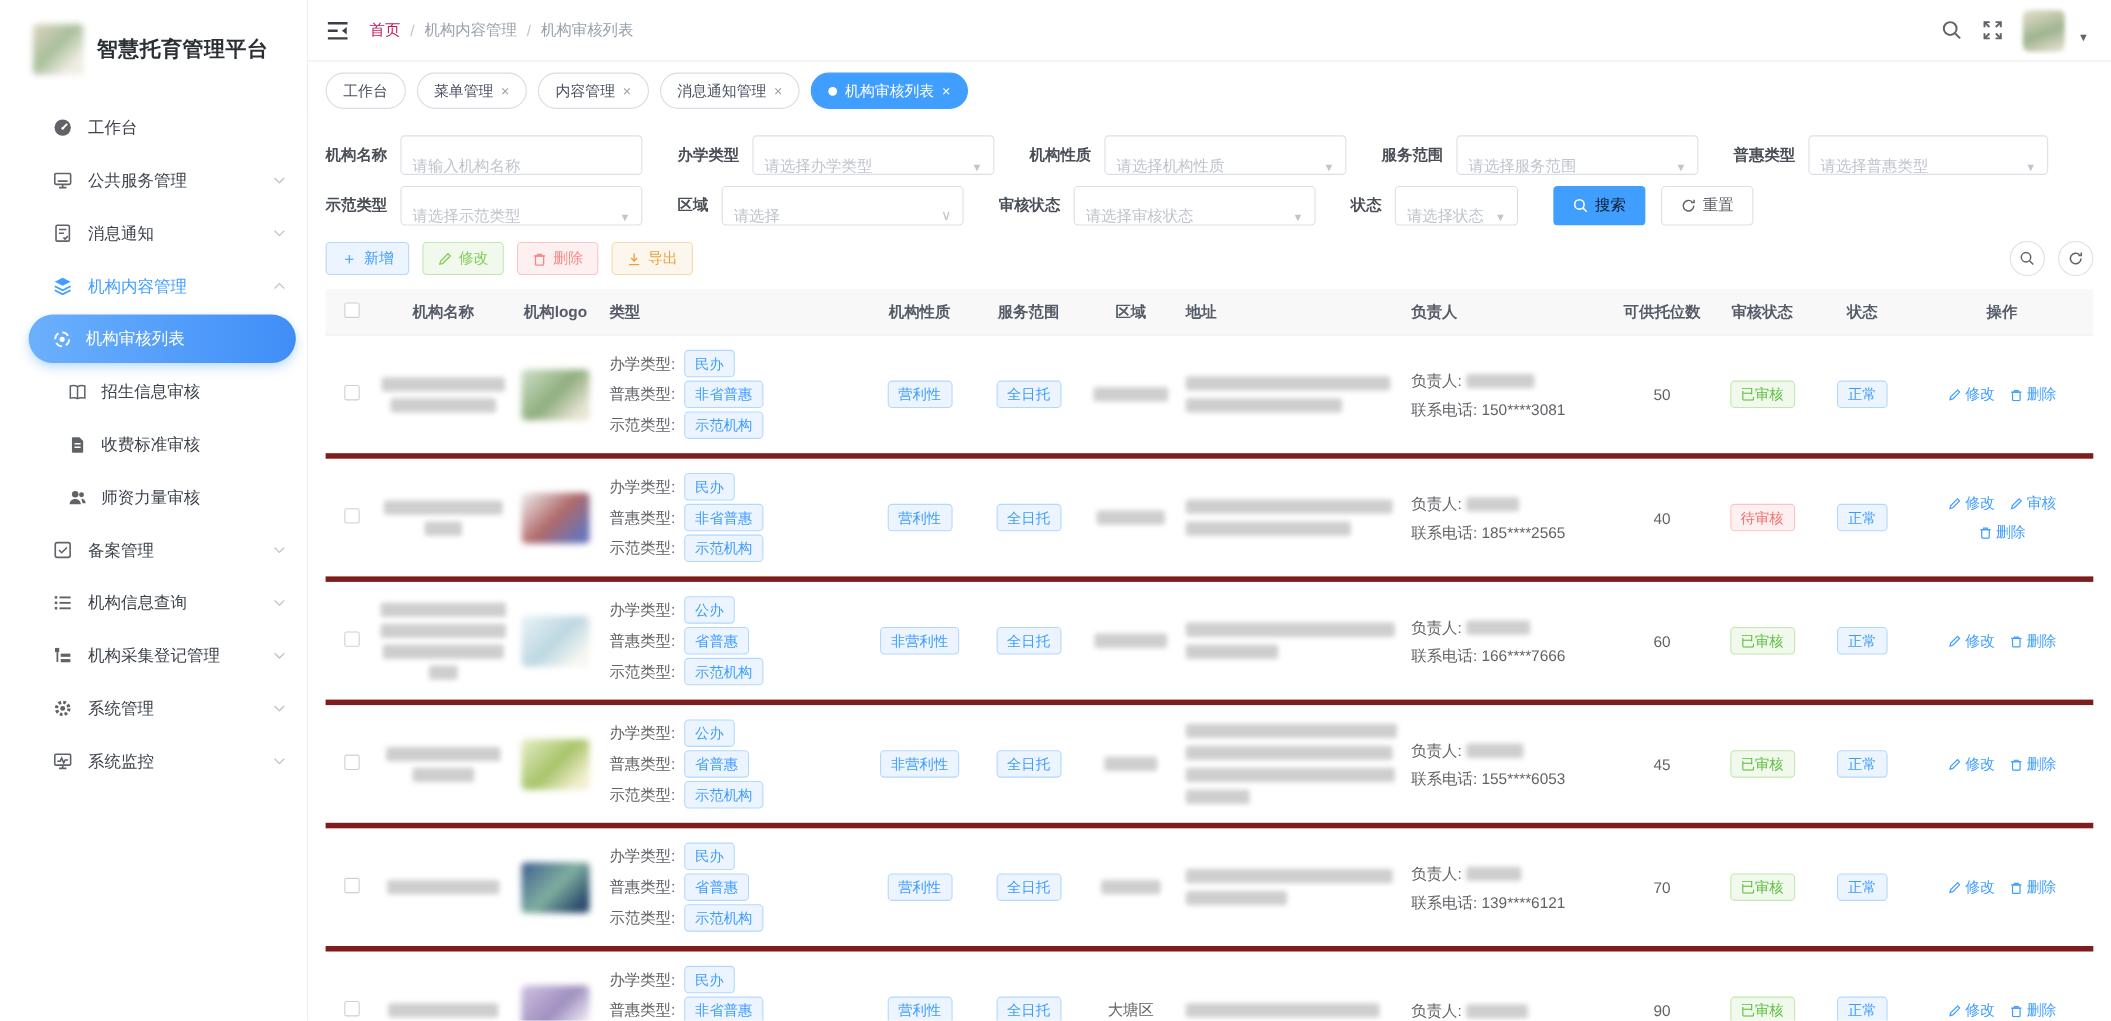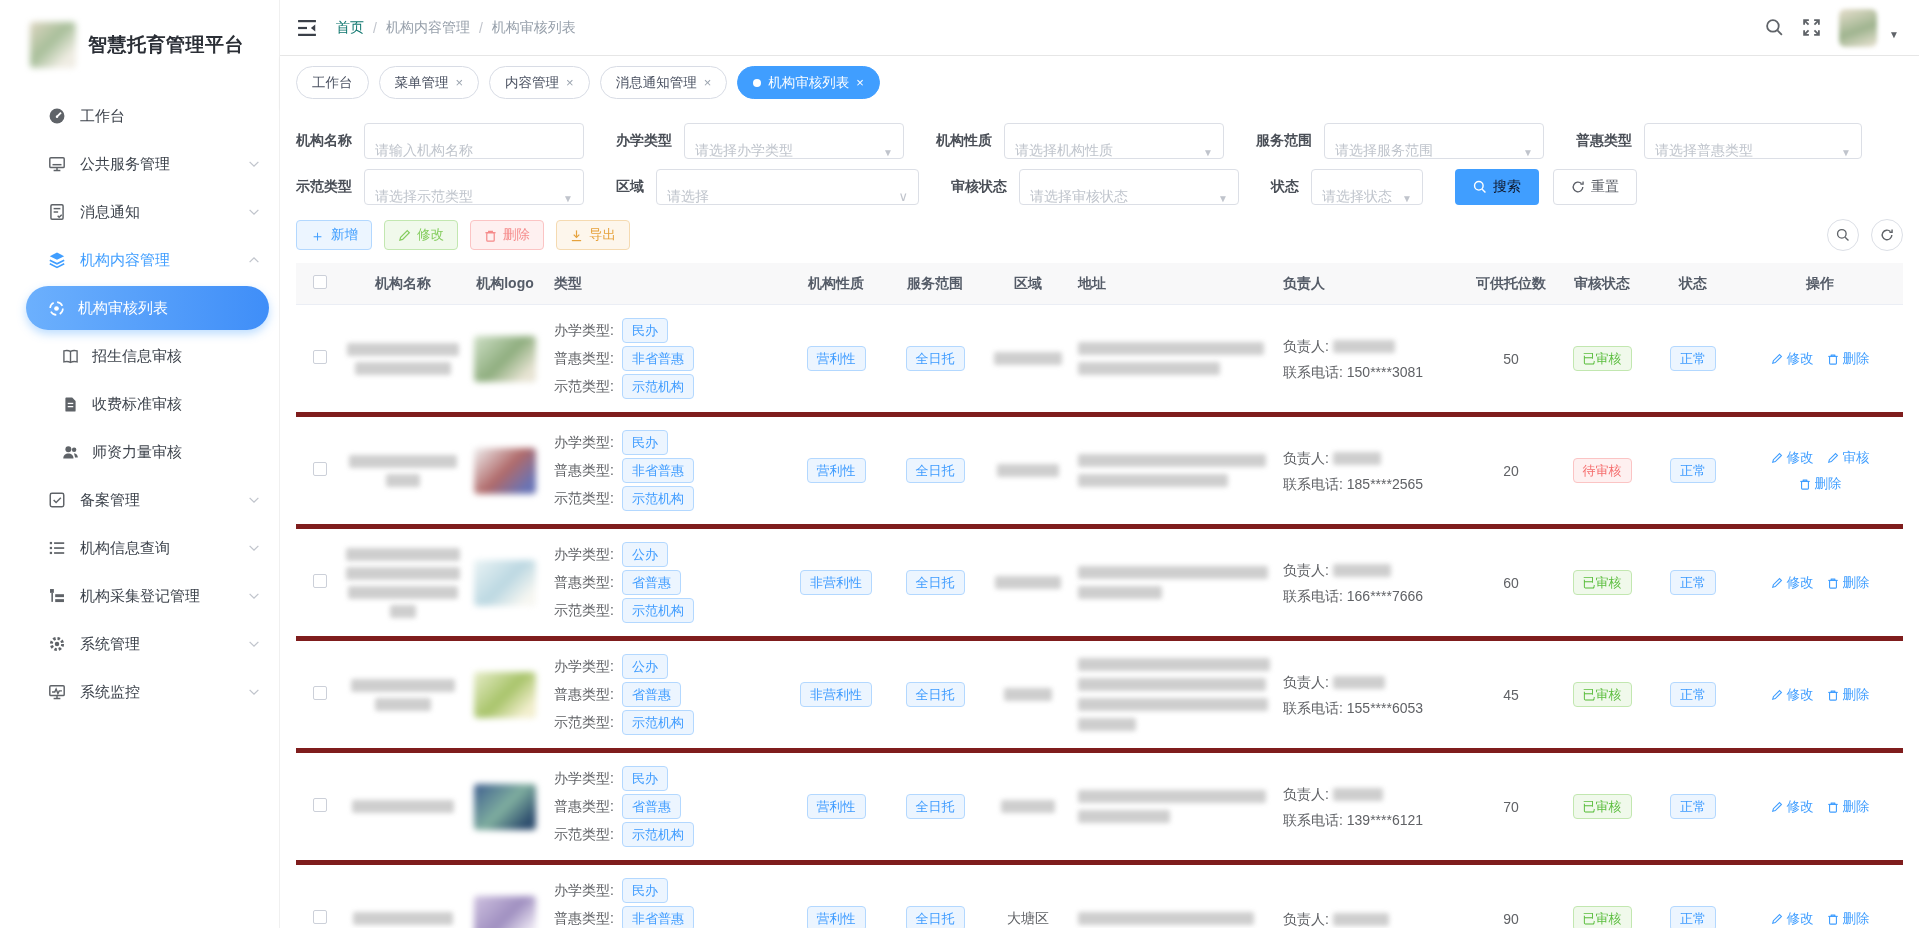--- a/index.html
+++ b/index.html
@@ -26,21 +26,21 @@
     background:linear-gradient(90deg,#6cb0fd 0%,#3f8ef8 100%); color:#fff;
     box-shadow:0 4px 10px rgba(64,158,255,.35); }
   .submenu-item.active .mi-icon { color:#fff; }
 
   
   .main { flex:1; display:flex; flex-direction:column; min-width:0; }
   .topbar { height:56px; display:flex; align-items:center; padding:0 20px 0 16px; border-bottom:1px solid #e8e8e8; background:#fff; }
   .toggle-btn { width:22px; height:22px; color:#3a3f48; cursor:pointer; margin-right:18px; }
   .breadcrumb { display:flex; align-items:center; gap:9px; font-size:14px; }
   .crumb { color:#97a0ab; }
-  .crumb.first { color:#0f766e; }
+  .crumb.first { color:#be185d; }
   .crumb-sep { color:#c0c4cc; }
   .topbar-right { margin-left:auto; display:flex; align-items:center; gap:18px; }
   .hicon { width:19px; height:19px; color:#5f6368; cursor:pointer; }
   .avatar { width:38px; height:38px; border-radius:6px; background:linear-gradient(160deg,#e8e0cf 0%,#9fb48f 55%,#ece5d6 100%); filter:blur(2px); cursor:pointer; }
   .avatar-caret { font-size:10px; color:#5f6368; cursor:pointer; margin-left:-6px; margin-top:14px; }
 
   .tabsbar { display:flex; align-items:center; gap:10px; padding:10px 16px; background:#fff; box-shadow:0 1px 3px rgba(0,0,0,.05); }
   .tab { display:flex; align-items:center; gap:7px; height:33px; padding:0 15px; border:1px solid #d8dce5; border-radius:17px;
     background:#fff; color:#495060; font-size:13.5px; cursor:pointer; white-space:nowrap; }
   .tab .tab-close { color:#9aa3ae; font-size:13px; }
@@ -360,21 +360,21 @@
       <div class="filter-row" id="filter-row-2">
           <div class="ffield">
     <span class="flabel">示范类型</span>
     <span class="fcontrol" style="width:220px">
               <input readonly="" placeholder="请选择示范类型" style="">
        <span class="caret ">▼</span>
             </span>
   </div>
           <div class="ffield">
     <span class="flabel">区域</span>
-    <span class="fcontrol" style="width:263px">
+    <span class="fcontrol" style="width:220px">
               <input readonly="" placeholder="请选择" style="">
        <span class="caret thin">∨</span>
             </span>
   </div>
           <div class="ffield">
     <span class="flabel">审核状态</span>
     <span class="fcontrol" style="width:220px">
               <input readonly="" placeholder="请选择审核状态" style="">
        <span class="caret ">▼</span>
             </span>
@@ -549,21 +549,21 @@
                 </div>
               </div>
     <div class="cell" style="display:flex;flex-direction:column;gap:7px">
                 <div class="blur-line" style="width:188px"></div>
                 <div class="blur-line" style="width:150px"></div>
               </div>
     <div class="cell manager-cell">
       <div><span>负责人:</span> <span class="blur-inline" style="width:48px"></span></div>
       <div>联系电话: 185****2565</div>
     </div>
-    <div class="cell al-c">20</div>
+    <div class="cell al-c">40</div>
     <div class="cell al-c"><span class="tag tag-danger">待审核</span></div>
     <div class="cell al-c"><span class="tag tag-blue">正常</span></div>
     <div class="cell ops-cell">
                 <span class="op-link"><span style="display:inline-flex;width:12px;height:12px">
                     <svg viewBox="0 0 14 14" fill="none" stroke="currentColor" stroke-width="1.3">
                       <path d="M10 1.8l2.2 2.2L5 11.2l-3 .8.8-3z"></path>
                     </svg>
                   </span>修改</span>
                 <span class="op-link"><span style="display:inline-flex;width:12px;height:12px">
                     <svg viewBox="0 0 14 14" fill="none" stroke="currentColor" stroke-width="1.3">

